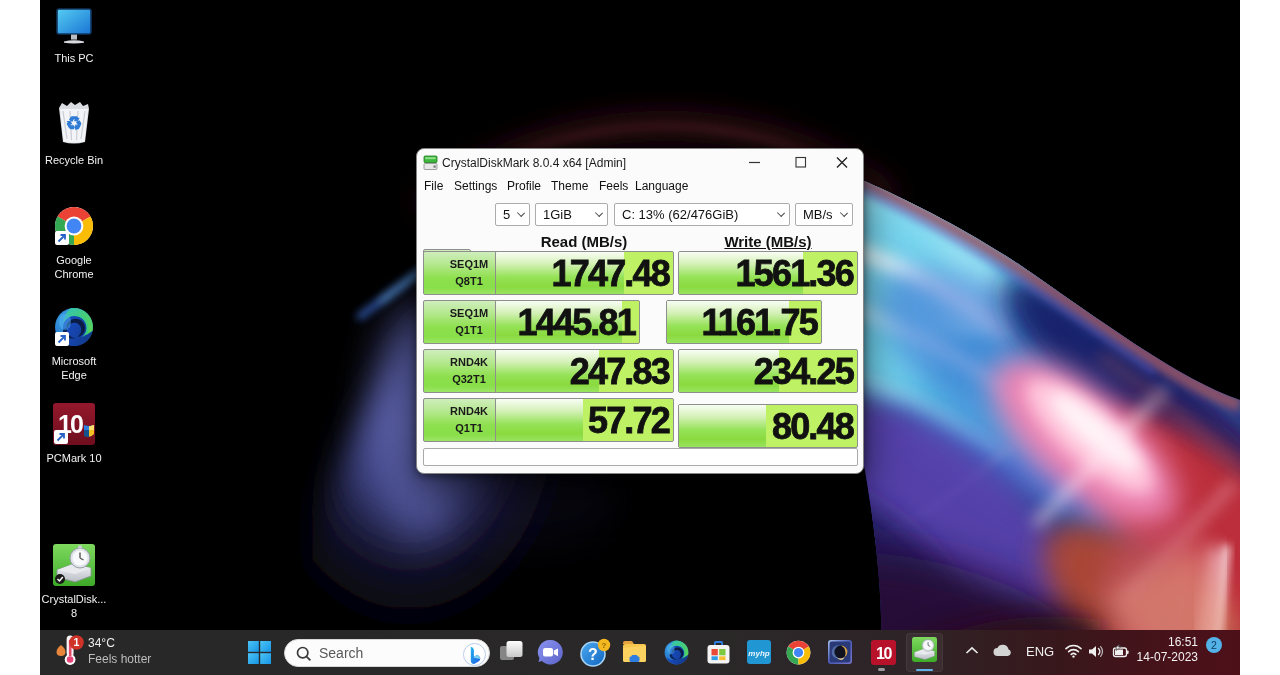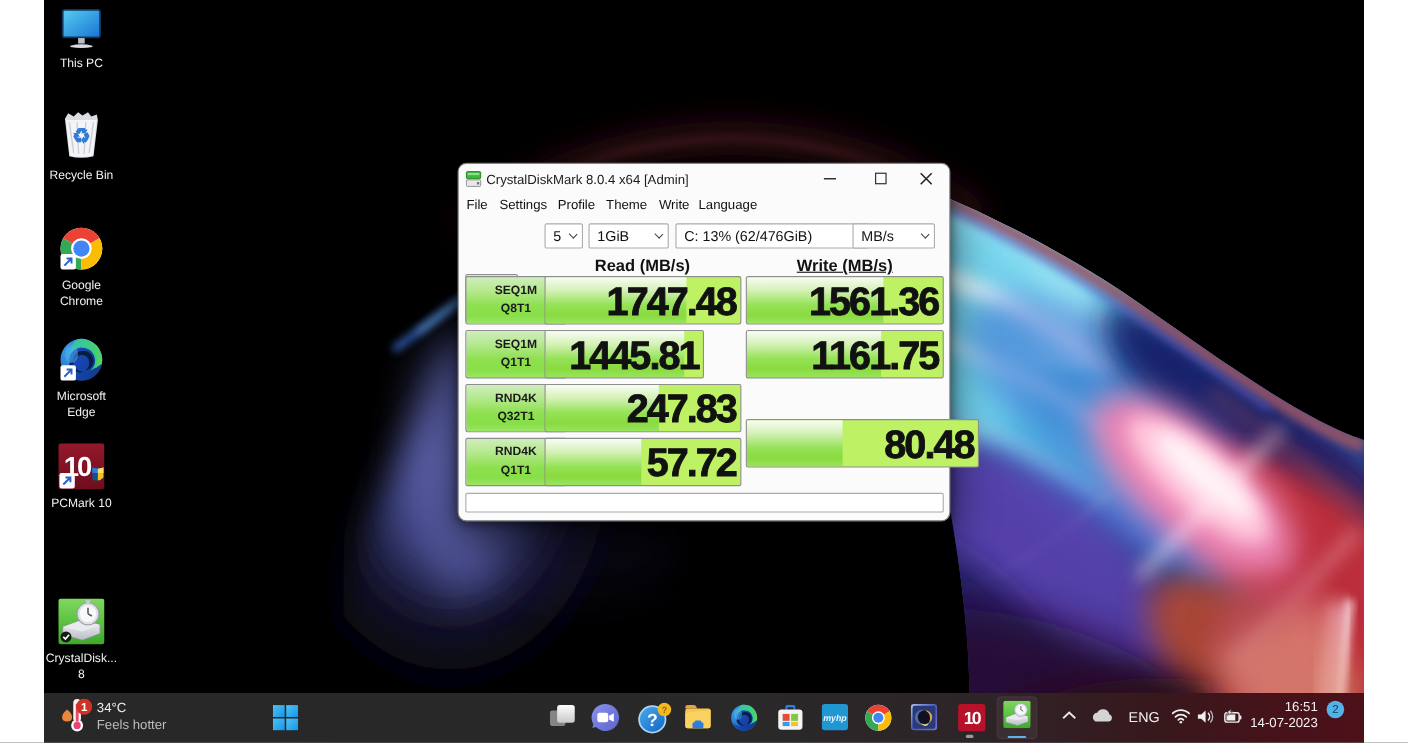--- a/index.html
+++ b/index.html
@@ -295,31 +295,31 @@
         <path d="M14,13.5 L25,13.5" stroke="#333" stroke-width="1.2"></path>
         <rect x="61" y="8.5" width="9.5" height="9.5" fill="none" stroke="#333" stroke-width="1.1"></rect>
         <path d="M102,8.5 L112,18.5 M112,8.5 L102,18.5" stroke="#222" stroke-width="1.4"></path>
       </svg>
     </div>
     <div id="menubar">
       <span style="left:7px;">File</span>
       <span style="left:37px;">Settings</span>
       <span style="left:90px;">Profile</span>
       <span style="left:134px;">Theme</span>
-      <span style="left:182px;">Write</span>
+      <span style="left:182px;">Feels</span>
       <span style="left:218px;">Language</span>
     </div>
     <div id="allbtn" class="grn">
         <div class="t">All</div>
         <div class="tri"></div>
       </div>
     <div class="combo" style="left:78px; width:35px;">5<span class="chev"></span></div>
     <div class="combo" style="left:118px; width:73px;">1GiB<span class="chev"></span></div>
     <div class="combo" style="left:197px; width:176px;">C: 13% (62/476GiB)<span class="chev"></span></div>
-    <div class="combo" style="left:358px; width:75px;">MB/s<span class="chev"></span></div>
+    <div class="combo" style="left:378px; width:58px;">MB/s<span class="chev"></span></div>
     <div class="hdr" style="left:77px;">Read (MB/s)</div>
     <div class="hdr" style="left:261px;text-decoration:underline;">Write (MB/s)</div>
 
     <div class="rowlbl grn" style="top:102px;">
         <div>SEQ1M<br>Q8T1</div>
       </div>
     <div class="cell" style="left:78px; top:102px; width:179px;">
         <div class="bar" style="width:128px;"></div>
         <div class="num">1747.48</div>
       </div>
@@ -328,41 +328,45 @@
         <div class="num">1561.36</div>
       </div>
 
     <div class="rowlbl grn" style="top:151px;">
         <div>SEQ1M<br>Q1T1</div>
       </div>
     <div class="cell" style="left:78px; top:151px; width:145px;">
         <div class="bar" style="width:126px;"></div>
         <div class="num">1445.81</div>
       </div>
-    <div class="cell" style="left:261px; top:151px; width:180px;">
+    <div class="cell" style="left:249px; top:151px; width:156px;">
         <div class="bar" style="width:122px;"></div>
         <div class="num">1161.75</div>
       </div>
 
     <div class="rowlbl grn" style="top:200px;">
         <div>RND4K<br>Q32T1</div>
       </div>
     <div class="cell" style="left:78px; top:200px; width:179px;">
         <div class="bar" style="width:103px;"></div>
         <div class="num">247.83</div>
       </div>
+    <div class="cell" style="left:261px; top:200px; width:180px;">
+        <div class="bar" style="width:100px;"></div>
+        <div class="num">234.25</div>
+      </div>
 
     <div class="rowlbl grn" style="top:249px;">
         <div>RND4K<br>Q1T1</div>
       </div>
     <div class="cell" style="left:78px; top:249px; width:179px;">
         <div class="bar" style="width:87px;"></div>
         <div class="num">57.72</div>
       </div>
-    <div class="cell" style="left:261px; top:232px; width:212px;">
+    <div class="cell" style="left:261px; top:255px; width:180px;">
         <div class="bar" style="width:87px;"></div>
         <div class="num">80.48</div>
       </div>
 
     <div id="statusbar"></div>
   </div>
 
   <div id="taskbar">
 
     <svg class="tbicon" style="left:14px; top:4px;" width="34" height="32" viewBox="0 0 34 32">
@@ -383,20 +387,38 @@
         <stop offset="0" stop-color="#4cc4f5"></stop>
             <stop offset="1" stop-color="#1795e6"></stop>
           </linearGradient>
         </defs>
       <rect x="0" y="0" width="10.8" height="10.8" fill="url(#wing)"></rect>
       <rect x="12.2" y="0" width="10.8" height="10.8" fill="url(#wing)"></rect>
       <rect x="0" y="12.2" width="10.8" height="10.8" fill="url(#wing)"></rect>
       <rect x="12.2" y="12.2" width="10.8" height="10.8" fill="url(#wing)"></rect>
     </svg>
 
+    <div class="abs" style="left:244px; top:9px; width:206px; height:28px; background:#fcfcfc; border:1px solid #d8d8d8; border-radius:14px;">
+      <svg class="abs" style="left:11px; top:6px;" width="16" height="16" viewBox="0 0 16 16">
+        <circle cx="6.7" cy="6.7" r="5.2" fill="none" stroke="#3a3a3a" stroke-width="1.7"></circle>
+        <path d="M10.6,10.6 L14.4,14.4" stroke="#3a3a3a" stroke-width="1.7"></path>
+      </svg>
+      <div class="abs" style="left:34px; top:5px; font-size:14px; color:#585858;">Search</div>
+      <svg class="abs" style="left:178px; top:2.5px;" width="23" height="23" viewBox="0 0 23 23">
+        <defs>
+            <linearGradient id="bing" x1="0" y1="0" x2="1" y2="1">
+          <stop offset="0" stop-color="#25b4f0"></stop>
+              <stop offset="1" stop-color="#1a5ae0"></stop>
+            </linearGradient>
+          </defs>
+        <circle cx="11.5" cy="11.5" r="11" fill="#fff" stroke="#b8cce8" stroke-width="1"></circle>
+        <path d="M7.8,3.8 q2.6,0.5 3.1,3 l0,6.6 l3.4,-1.5 q3.2,1.2 2.9,4.1 q-0.2,1.6 -1.7,2.5 l-4.4,2.5 q-3.3,-0.3 -3.3,-3.6 Z" fill="url(#bing)"></path>
+        <path d="M10.9,13.4 l3.4,-1.5 q3.2,1.2 2.9,4.1 l-6.3,-1.2 Z" fill="#7ad0f4"></path>
+      </svg>
+    </div>
 
     <svg class="tbicon" style="left:460px; top:11px;" width="23" height="22" viewBox="0 0 23 22">
       <rect x="0" y="5" width="14" height="14" rx="2" fill="#8f8f8f" opacity=".9"></rect>
       <defs>
           <linearGradient id="tvg" x1="0" y1="0" x2="0" y2="1">
         <stop offset="0" stop-color="#fdfdfd"></stop>
             <stop offset="1" stop-color="#c9c9c9"></stop>
           </linearGradient>
         </defs>
       <rect x="6.5" y="0" width="16" height="16" rx="2.5" fill="url(#tvg)"></rect>

